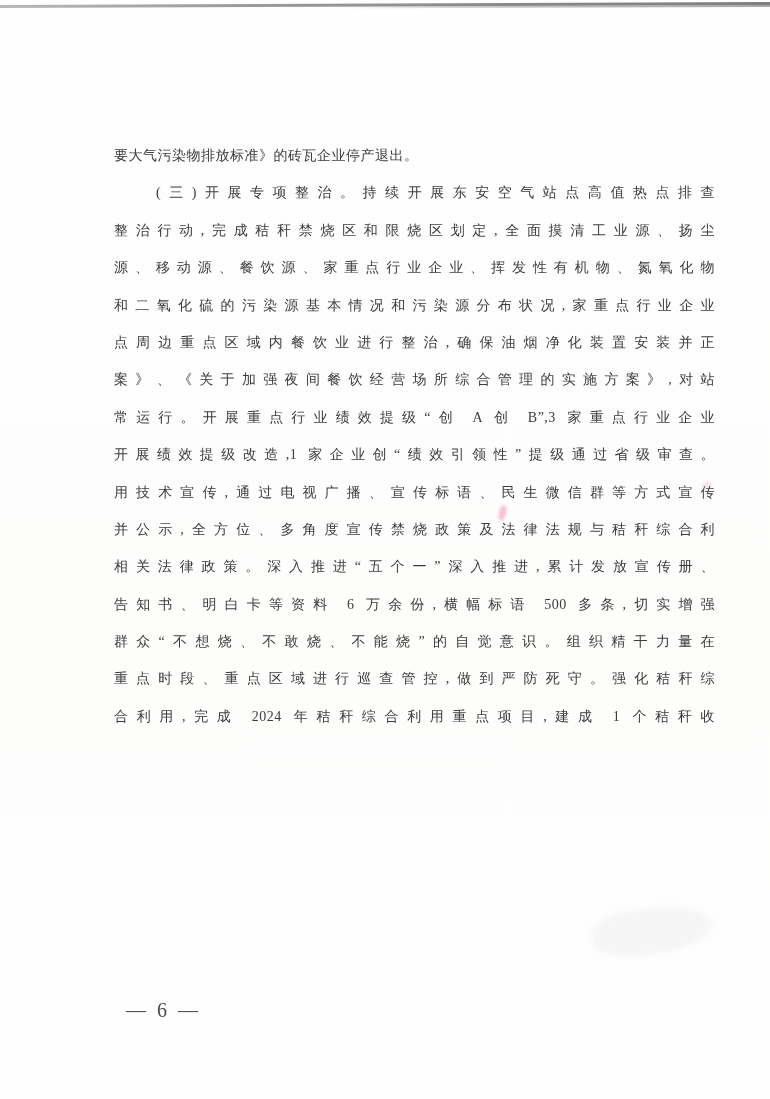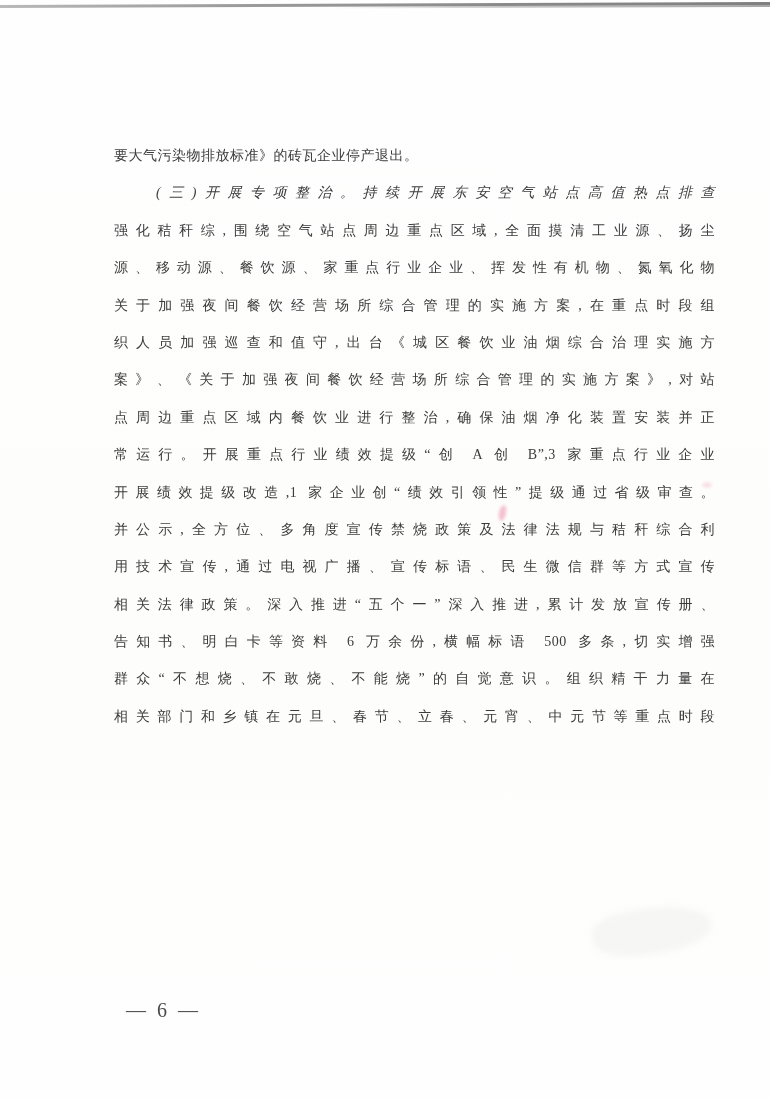--- a/index.html
+++ b/index.html
@@ -46,21 +46,21 @@
     line-height: 37.4px;
     white-space: nowrap;
     text-align: left;
   }
   .line.fill {
     white-space: normal;
     text-align: justify;
     text-align-last: justify;
     text-justify: inter-ideograph;
   }
-  .line.indent { padding-left: 42px; font-style: italic; }
+  .line.indent { padding-left: 42px; }
   .page-number {
     position: absolute;
     left: 126px;
     top: 999px;
     font-size: 20px;
     letter-spacing: 3px;
     color: #4a4a4a;
   }
   
   .smudge-pink {
@@ -93,34 +93,34 @@
 </head>
 <body>
 
 <div class="page">
   <div class="scan-top-line"></div>
   <div class="scan-top-line-2"></div>
 
   <div class="content" id="lines-container">
       <div class="line">要大气污染物排放标准》的砖瓦企业停产退出。</div>
       <div class="line indent fill">(三)开展专项整治。持续开展东安空气站点高值热点排查</div>
-      <div class="line fill">强化秸秆综,围绕空气站点周边重点区域,全面摸清工业源、扬尘</div>
+      <div class="line fill">整治行动,完成秸秆禁烧区和限烧区划定,全面摸清工业源、扬尘</div>
       <div class="line fill">源、移动源、餐饮源、家重点行业企业、挥发性有机物、氮氧化物</div>
-      <div class="line fill">关于加强夜间餐饮经营场所综合管理的实施方案,在重点时段组</div>
-      <div class="line fill">织人员加强巡查和值守,出台《城区餐饮业油烟综合治理实施方</div>
+      <div class="line fill">和二氧化硫的污染源基本情况和污染源分布状况,家重点行业企业</div>
+      <div class="line fill">点周边重点区域内餐饮业进行整治,确保油烟净化装置安装并正</div>
       <div class="line fill">案》、《关于加强夜间餐饮经营场所综合管理的实施方案》,对站</div>
-      <div class="line fill">点周边重点区域内餐饮业进行整治,确保油烟净化装置安装并正</div>
       <div class="line fill">常运行。开展重点行业绩效提级“创 A 创 B”,3 家重点行业企业</div>
       <div class="line fill">开展绩效提级改造,1 家企业创“绩效引领性”提级通过省级审查。</div>
+      <div class="line fill">用技术宣传,通过电视广播、宣传标语、民生微信群等方式宣传</div>
       <div class="line fill">并公示,全方位、多角度宣传禁烧政策及法律法规与秸秆综合利</div>
-      <div class="line fill">用技术宣传,通过电视广播、宣传标语、民生微信群等方式宣传</div>
       <div class="line fill">相关法律政策。深入推进“五个一”深入推进,累计发放宣传册、</div>
       <div class="line fill">告知书、明白卡等资料 6 万余份,横幅标语 500 多条,切实增强</div>
       <div class="line fill">群众“不想烧、不敢烧、不能烧”的自觉意识。组织精干力量在</div>
-      <div class="line fill">相关部门和乡镇在元旦、春节、立春、元宵、中元节等重点时段</div>
+      <div class="line fill">重点时段、重点区域进行巡查管控,做到严防死守。强化秸秆综</div>
+      <div class="line fill">合利用,完成 2024 年秸秆综合利用重点项目,建成 1 个秸秆收</div>
     </div>
 
   <div class="smudge-pink"></div>
   <div class="smudge-pink-2"></div>
   <div class="smudge-gray"></div>
 
   <div class="page-number">— 6 —</div>
 </div>
 
 </body></html>

